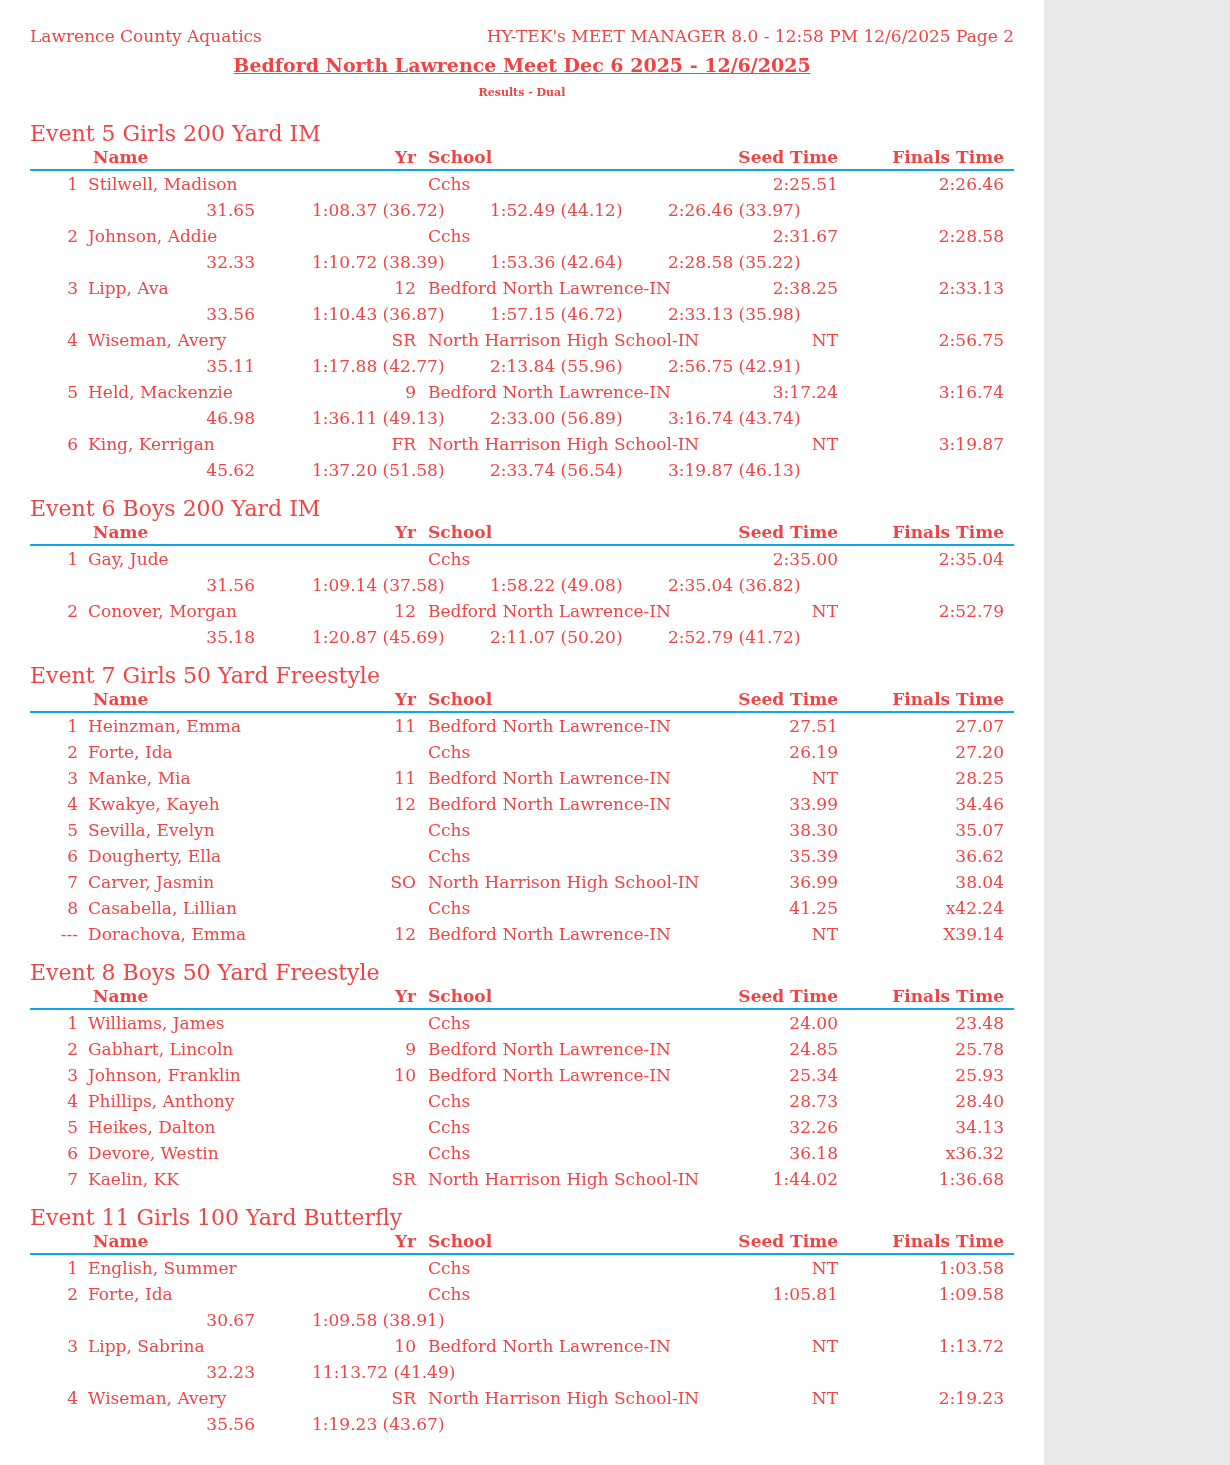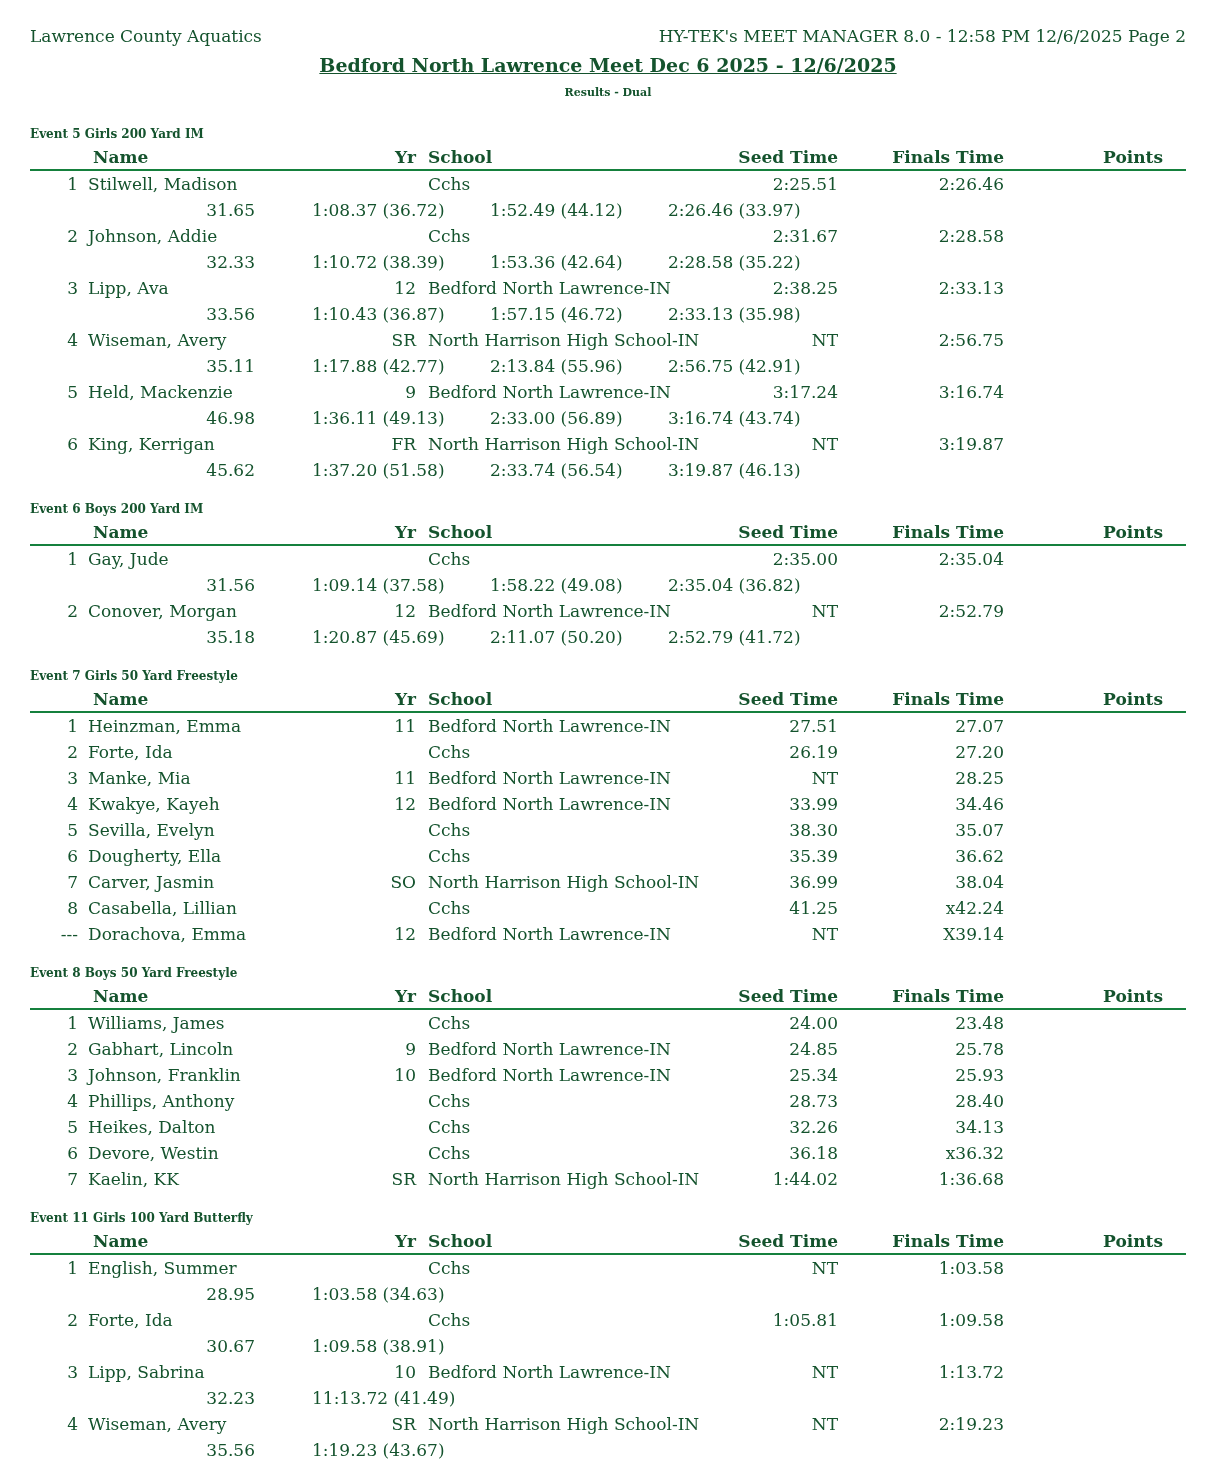--- a/index.html
+++ b/index.html
@@ -1,40 +1,40 @@
 <!DOCTYPE html>
 <html><head>
 <meta charset="utf-8">
 <style>
   html,body{margin:0;padding:0;background:#e8e8e8;}
   .page{
-    width:1230px;height:1465px;
+    width:1044px;height:1465px;
     background:#ffffff;
     box-sizing:border-box;
-    padding:26px 44px 0 30px;
+    padding:26px 30px 0 30px;
     font-family:"DejaVu Serif","Liberation Serif",serif;
     font-size:17px;
-    color:#14532d;
+    color:#ef4444;
     overflow:hidden;
   }
   .top-line{display:flex;justify-content:space-between;align-items:baseline;line-height:20px;}
   .meet-title{text-align:center;font-weight:bold;font-size:19px;margin-top:8px;line-height:22px;text-decoration:underline;}
   .meet-subtitle{text-align:center;font-weight:bold;font-size:11px;margin-top:7px;line-height:20px;}
 
   .event-section{margin-top:15px;}
   .event-section:first-of-type{margin-top:20px;}
-  .event-title{font-weight:bold;font-size:12px;line-height:22px;}
+  .event-title{font-weight:normal;font-size:22px;line-height:22px;}
 
   .row{
     display:grid;
     grid-template-columns:48px 312px 26px 300px 122px 166px 159px;
     line-height:26px;
     white-space:nowrap;
   }
-  .header-row{font-weight:bold;border-bottom:2px solid #15803d;line-height:23px;margin-top:1px;}
+  .header-row{font-weight:bold;border-bottom:2px solid #0ea5e9;line-height:23px;margin-top:1px;}
   .c-place{text-align:right;}
   .c-name{padding-left:10px;overflow:hidden;}
   .header-row .c-name{padding-left:15px;}
   .c-yr{text-align:right;}
   .c-school{padding-left:12px;overflow:hidden;}
   .c-seed,.c-finals,.c-points{text-align:right;}
 
   .splits-row{
     display:grid;
     grid-template-columns:225px 178px 178px 178px;
@@ -381,24 +381,20 @@
         </div>
         <div class="row">
           <span class="c-place">1</span>
           <span class="c-name">English, Summer</span>
           <span class="c-yr"></span>
           <span class="c-school">Cchs</span>
           <span class="c-seed">NT</span>
           <span class="c-finals">1:03.58</span>
           <span class="c-points"></span>
         </div>
-        <div class="splits-row">
-          <span class="s-first">28.95</span>
-          <span class="s-rest">1:03.58 (34.63)</span>
-        </div>
         <div class="row">
           <span class="c-place">2</span>
           <span class="c-name">Forte, Ida</span>
           <span class="c-yr"></span>
           <span class="c-school">Cchs</span>
           <span class="c-seed">1:05.81</span>
           <span class="c-finals">1:09.58</span>
           <span class="c-points"></span>
         </div>
         <div class="splits-row">

